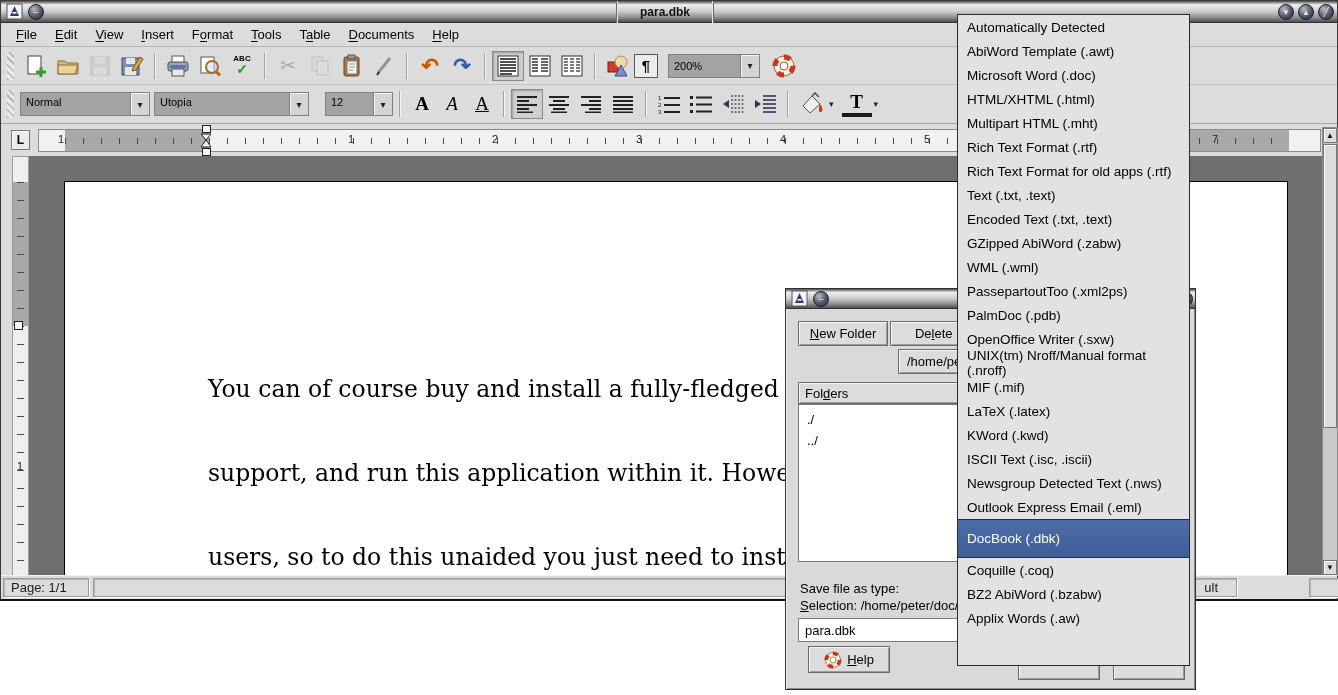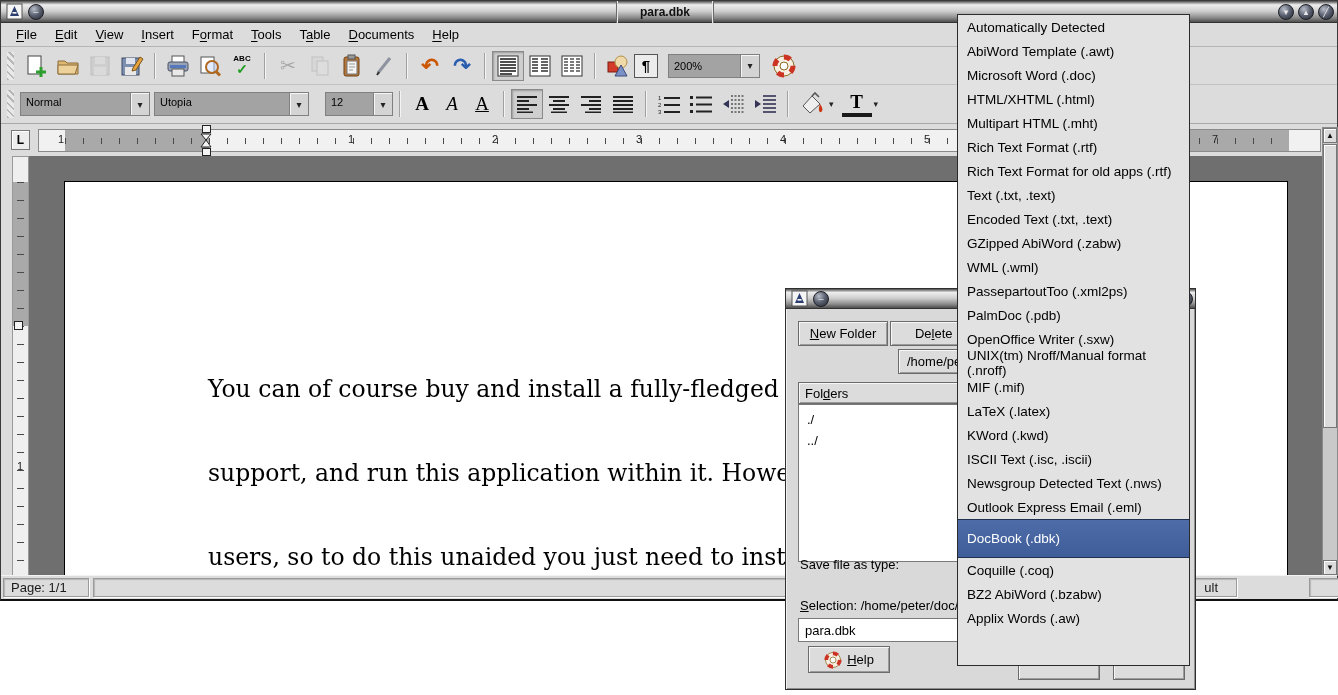--- a/index.html
+++ b/index.html
@@ -131,21 +131,21 @@
     box-shadow:inset 1px 1px 0 #f6f6f6, inset -1px -1px 0 #9b9b9b;
     font-size:13px; display:flex; align-items:center; padding-left:6px; }
   .folders-list { position:absolute; left:12px; top:115px; width:180px; height:158px;
     background:#fff; border:1px solid #7a7a7a; padding-top:4px; }
   .folder-item { font-size:13px; color:#000; padding:3px 8px; }
   .files-scrollbar { position:absolute; left:386px; top:93px; width:16px; height:190px;
     background:repeating-linear-gradient(45deg,#cfcfcf 0 3px,#e9e9e9 3px 6px); border:1px solid #8a8a8a; }
   .fsc-btn { position:absolute; left:0; width:14px; height:15px; background:#dcdcdc; border:1px solid #777;
     box-shadow:inset 1px 1px 0 #fff; font-size:8px; text-align:center; line-height:14px; color:#111; }
   .dlg-label { position:absolute; font-size:13px; color:#000; }
-  .savetype-label { left:14px; top:268px; }
+  .savetype-label { left:14px; top:292px; }
   .selection-label { left:14px; top:309px; }
   .type-combo-arrow { position:absolute; left:388px; top:280px; width:16px; height:18px;
     background:#dcdcdc; border:1px solid #777; box-shadow:inset 1px 1px 0 #fff;
     font-size:9px; text-align:center; line-height:16px; }
   .filename-input { position:absolute; left:12px; top:329px; width:380px; height:24px;
     background:#fff; border:1px solid #7a7a7a; font-size:13px; padding:0 6px;
     font-family:"Liberation Sans", sans-serif; color:#000; }
   .help-btn { position:absolute; left:22px; top:357px; width:82px; height:27px; gap:5px; }
   .ok-partial { position:absolute; left:232px; top:365px; width:82px; height:26px; }
   .cancel-partial { position:absolute; left:327px; top:365px; width:72px; height:26px; }

